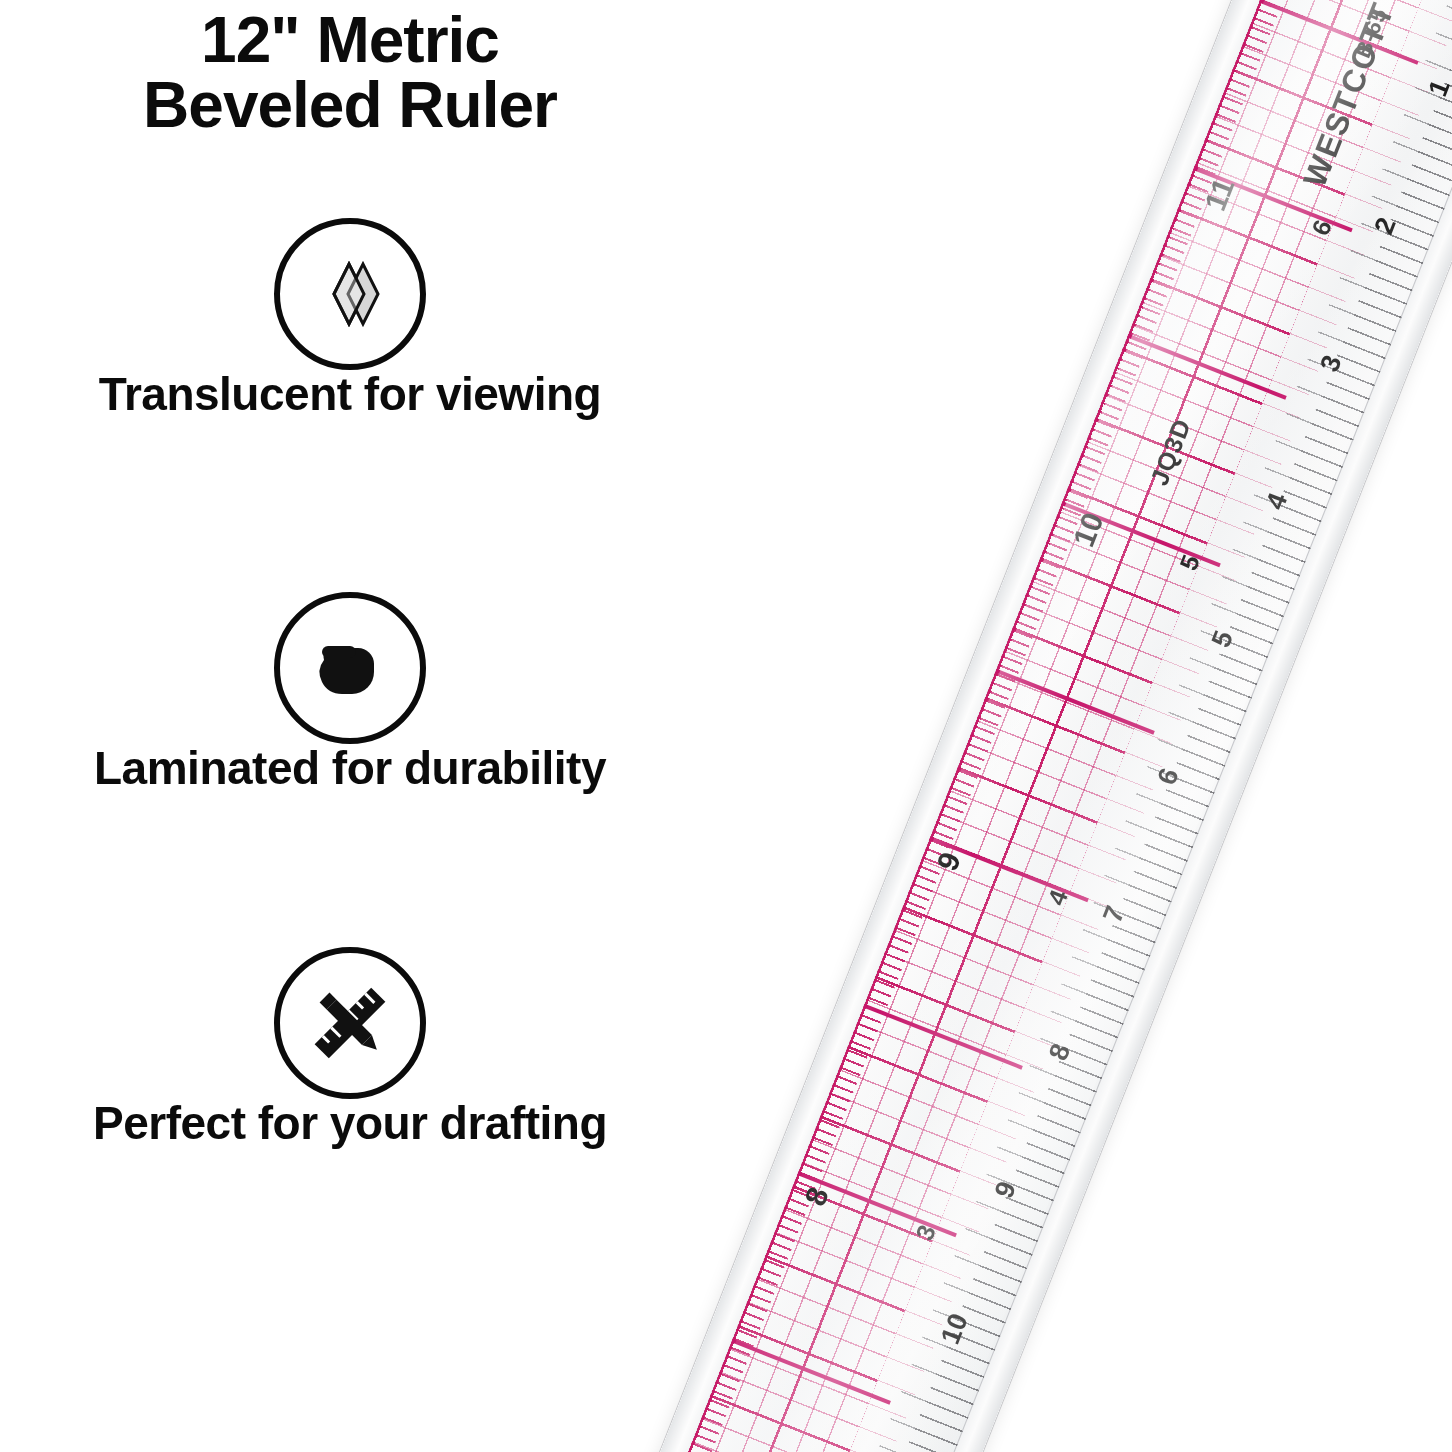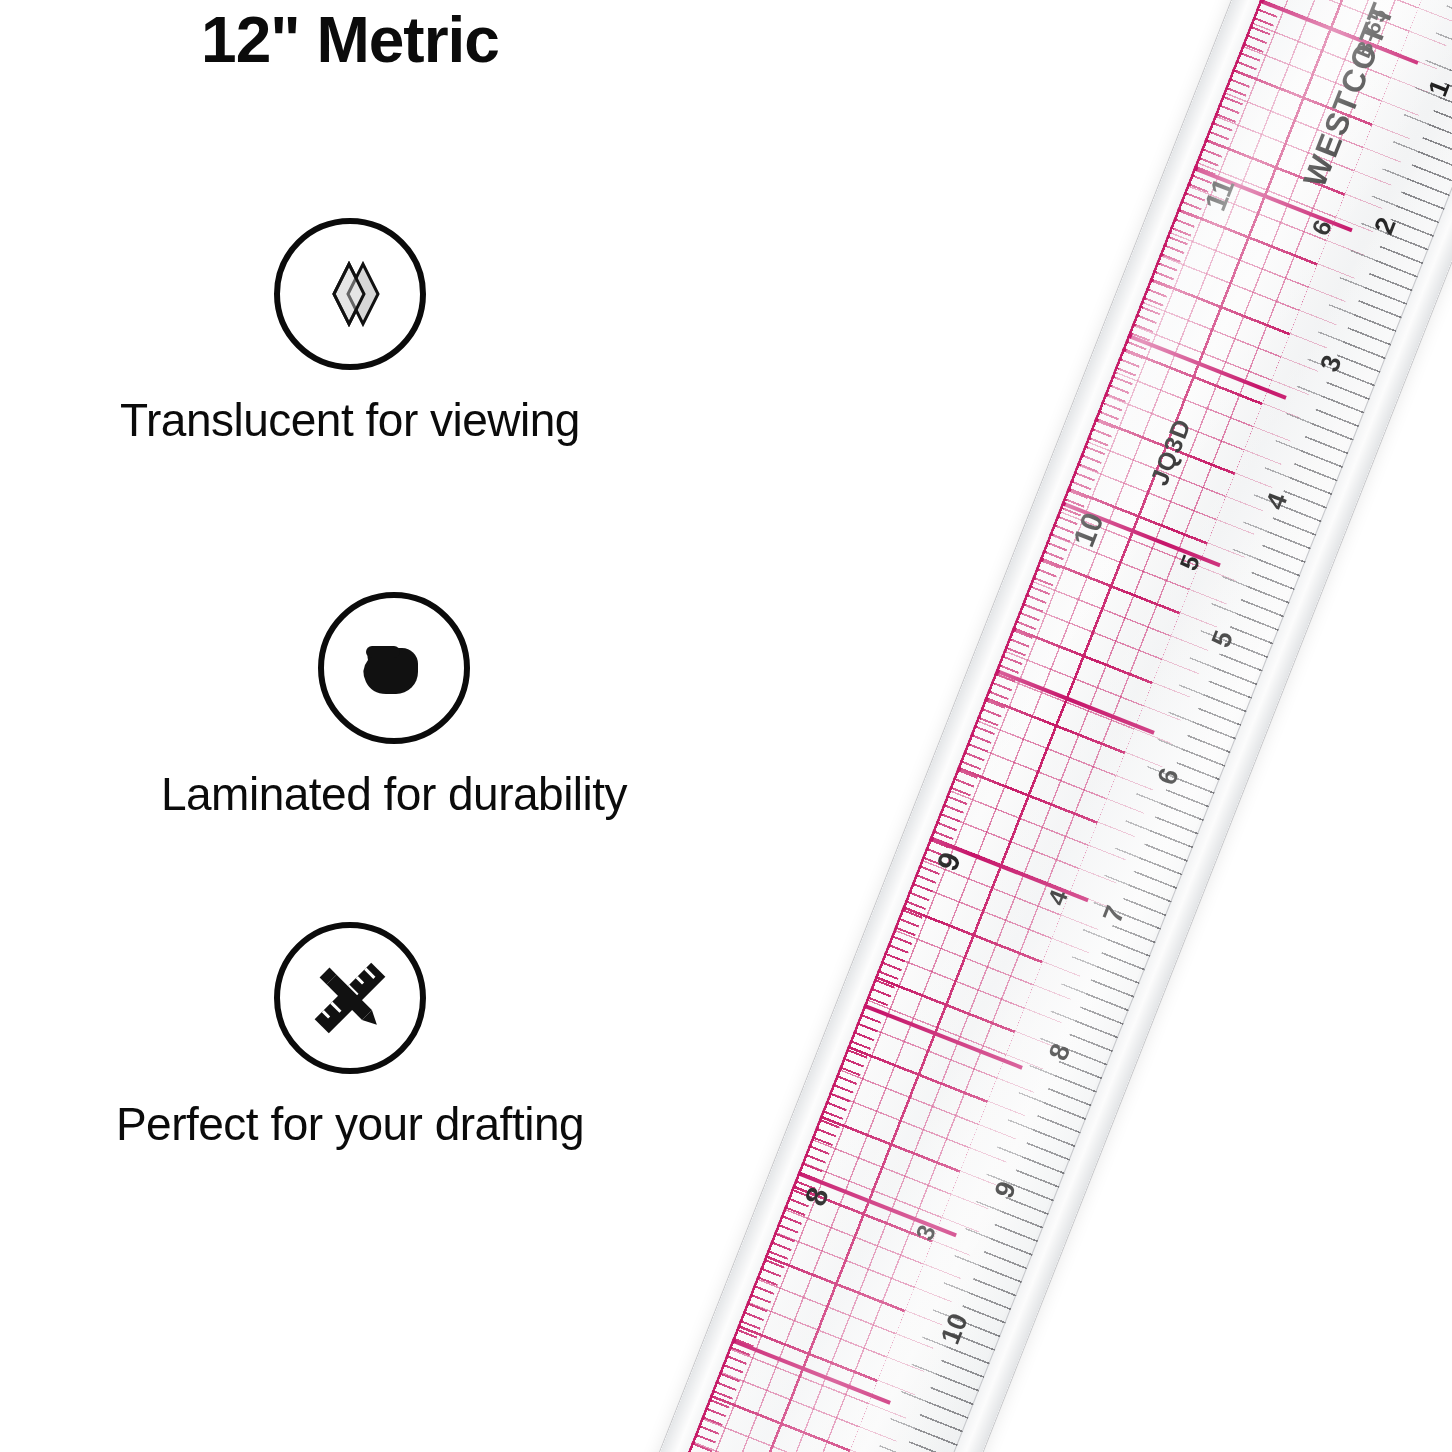--- a/index.html
+++ b/index.html
@@ -45,39 +45,38 @@
   }
   .headline .l2 { display: block; }
 
   .feature {
     position: absolute;
     left: 0;
     width: 700px;
     text-align: center;
   }
   .feature-1 { top: 218px; }
-  .feature-2 { top: 592px; padding-left: 44px; }
-  .feature-3 { top: 922px; }
+  .feature-2 { top: 592px; }
+  .feature-3 { top: 947px; }
 
   .icon-circle {
     width: 152px;
     height: 152px;
     border-radius: 50%;
     border: 6px solid #0b0b0b;
     margin: 0 auto;
     box-sizing: border-box;
     display: flex;
     align-items: center;
     justify-content: center;
     background: #ffffff;
   }
 
   .feature-text {
-    margin-top: 26px;
-    font-weight: normal;
+    font-weight: bold;
     font-size: 46px;
     line-height: 1.08;
     color: #0b0b0b;
     padding: 0 24px;
     letter-spacing: -0.5px;
   }
 
   
   .ruler-wrap {
     position: absolute;
@@ -241,20 +240,21 @@
 </style>
 </head>
 <body>
 
 <div class="canvas">
 
   <div class="left-col">
 
     <div class="headline">
       <span>12" Metric</span>
+      <span class="l2">Beveled Ruler</span>
     </div>
 
     <div class="feature feature-1">
       <div class="icon-circle">
         <svg width="92" height="92" viewBox="0 0 92 92" aria-hidden="true">
           <polygon points="30,46 45,16 60,46 45,76" fill="#d7d7d7" stroke="#111" stroke-width="3"></polygon>
           <polygon points="44,46 59,16 74,46 59,76" fill="#d7d7d7" stroke="#111" stroke-width="3"></polygon>
           <polygon points="30,46 45,16 60,46 45,76" fill="#ffffff" fill-opacity="0.35" stroke="#111" stroke-width="3"></polygon>
         </svg>
       </div>

